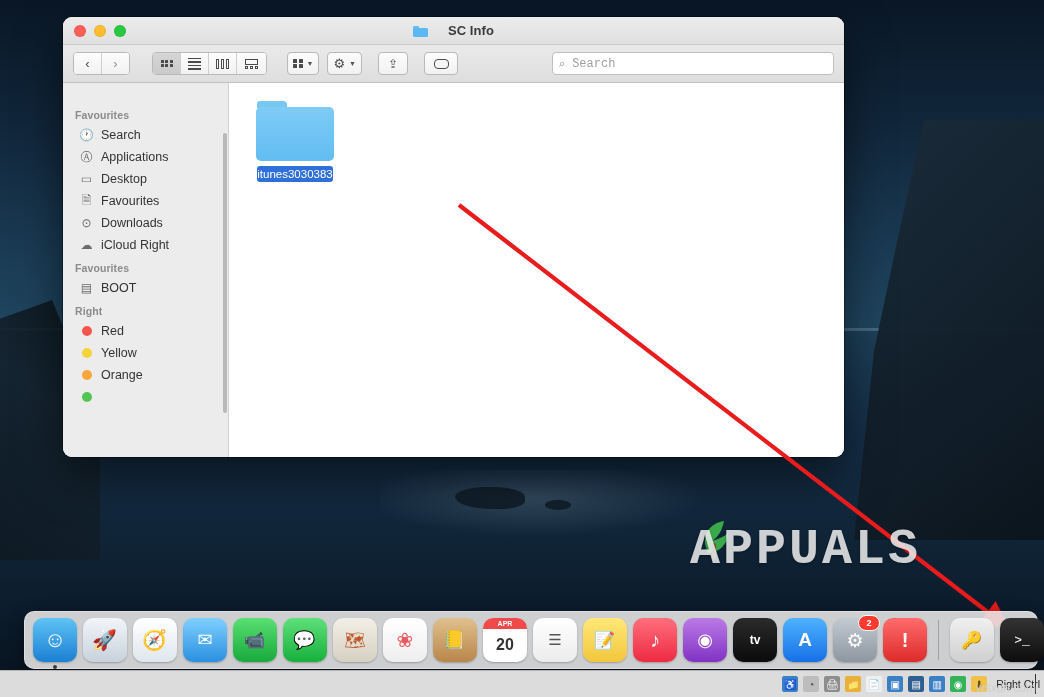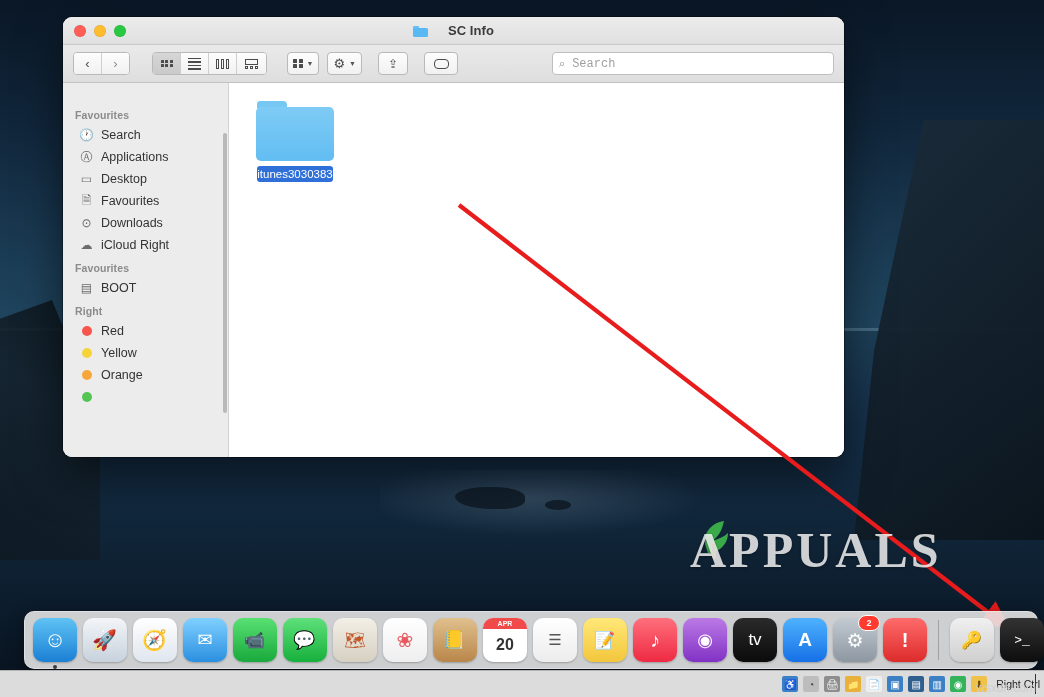--- a/index.html
+++ b/index.html
@@ -227,21 +227,21 @@
   .item-label.alt { background: #4b4f55; }
 
   
   #arrow { position: absolute; left: 0; top: 0; width: 1044px; height: 697px; pointer-events: none; }
 
   
   .watermark {
     position: absolute; left: 690px; top: 521px;
     font-size: 50px; font-weight: 700; letter-spacing: 3px;
     color: rgba(255,255,255,.80);
-    font-family: Liberation Serif, serif;
+    font-family: Liberation Mono, monospace;
     text-shadow: 0 1px 3px rgba(0,0,0,.35);
   }
   .wm-leaf {
     position: absolute; left: 700px; top: 519px; width: 36px; height: 40px;
   }
   .wm-sub {
     position: absolute; right: 8px; bottom: 2px;
     font-size: 12px; color: #cfcfcf;
   }
 
@@ -505,21 +505,21 @@
     <div class="dock-ico" style="background:linear-gradient(180deg,#ffffff,#eeeeee);color:#e8585f;font-size:20px">❀</div>
     <div class="dock-ico" style="background:linear-gradient(180deg,#e0c08e,#b9864a);font-size:18px">📒</div>
     <div class="dock-ico" style="background:#ffffff;color:#333;flex-direction:column;gap:0;font-size:16px;font-weight:700;overflow:hidden">
       <span style="position:absolute;top:0;left:0;right:0;height:11px;background:#f04a4a;color:#fff;font-size:7px;font-weight:700;display:flex;align-items:center;justify-content:center">APR</span>
       <span style="margin-top:9px">20</span>
     </div>
     <div class="dock-ico" style="background:linear-gradient(180deg,#ffffff,#ececec);color:#555;font-size:15px">☰</div>
     <div class="dock-ico" style="background:linear-gradient(180deg,#ffe878,#f3c63c);color:#7a5a10;font-size:17px">📝</div>
     <div class="dock-ico" style="background:linear-gradient(180deg,#ff6f7c,#ee2a42);font-size:20px">♪</div>
     <div class="dock-ico" style="background:linear-gradient(180deg,#bb7ae6,#8132c4);font-size:18px">◉</div>
-    <div class="dock-ico" style="background:linear-gradient(180deg,#2a2a2a,#0b0b0b);font-size:17px;font-weight:400">tv</div>
+    <div class="dock-ico" style="background:linear-gradient(180deg,#2a2a2a,#0b0b0b);font-size:12px;font-weight:700">tv</div>
     <div class="dock-ico" style="background:linear-gradient(180deg,#4fb2ff,#1570e6);font-size:19px;font-weight:700">A</div>
     <div class="dock-ico" style="background:linear-gradient(180deg,#c3cad2,#8d97a1);font-size:19px">⚙<span class="badge">2</span></div>
     <div class="dock-ico" style="background:linear-gradient(180deg,#ff6b6b,#dd2b2b);font-size:20px;font-weight:700">!</div>
     <div class="dock-sep"></div>
     <div class="dock-ico" style="background:linear-gradient(180deg,#f0f0f0,#cfcfcf);color:#666;font-size:17px">🔑</div>
     <div class="dock-ico" style="background:linear-gradient(180deg,#333,#0d0d0d);font-size:13px;font-family:'Liberation Mono',monospace">&gt;_</div>
 
   </div>
 
   <div id="taskbar">

